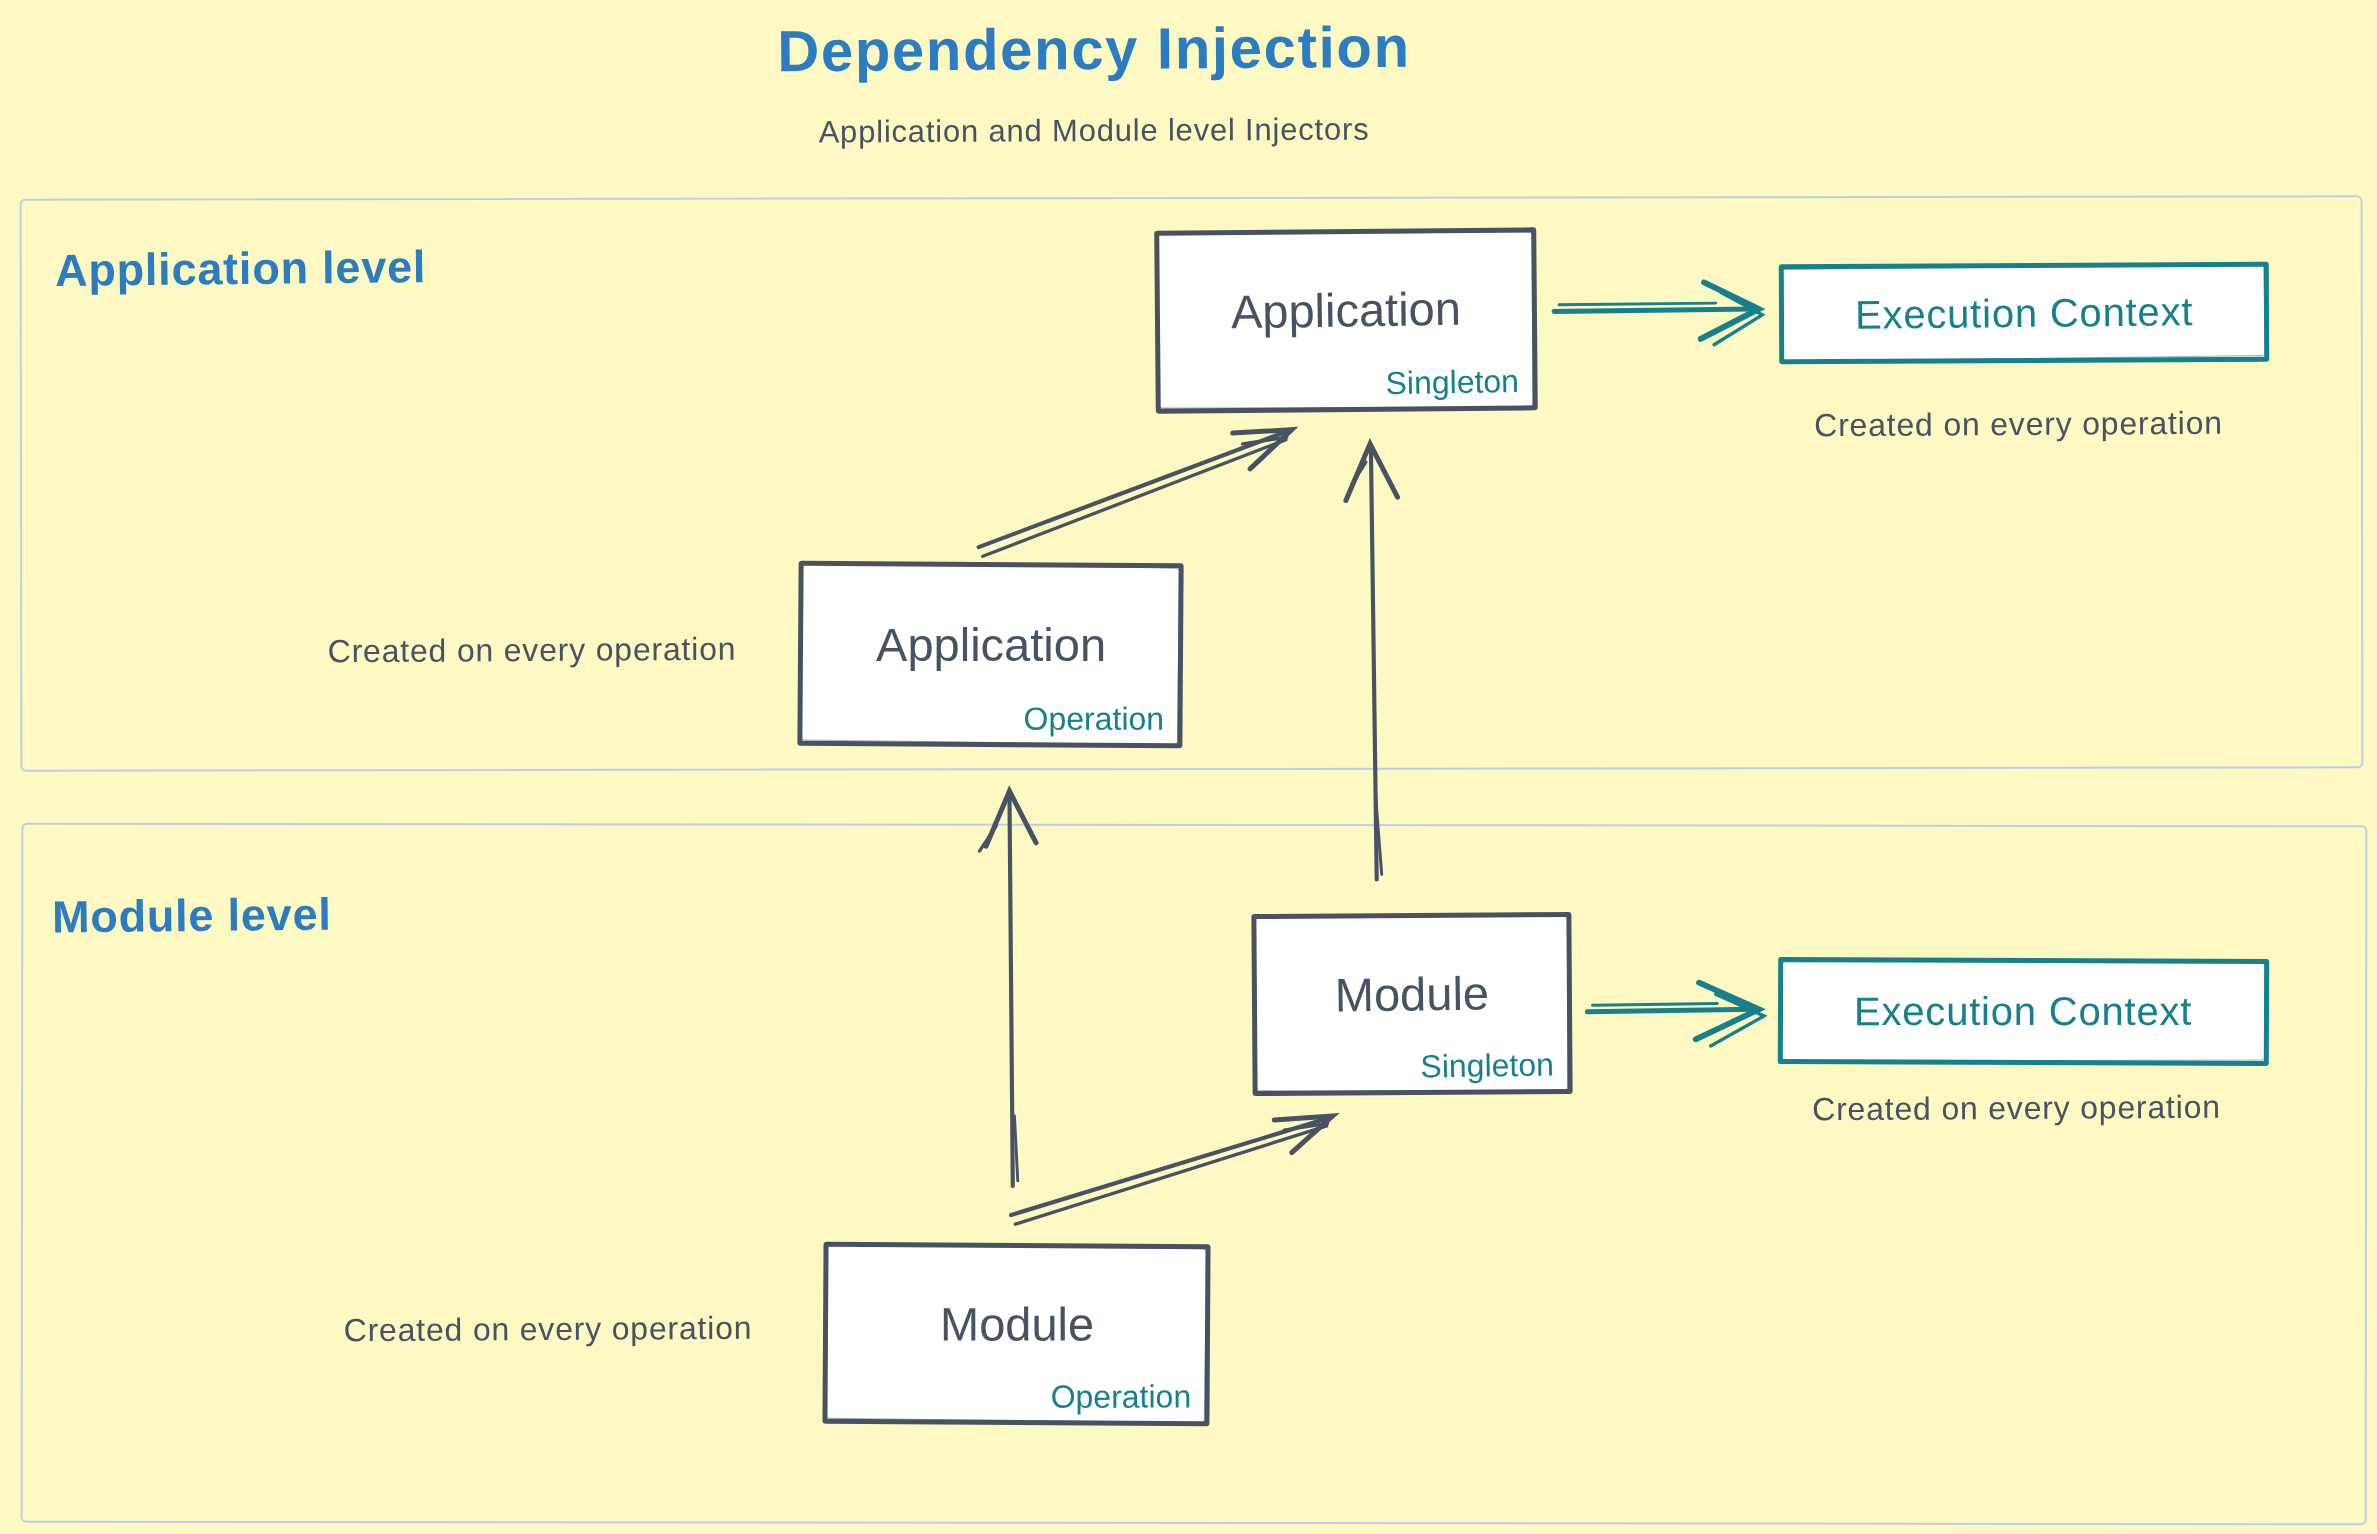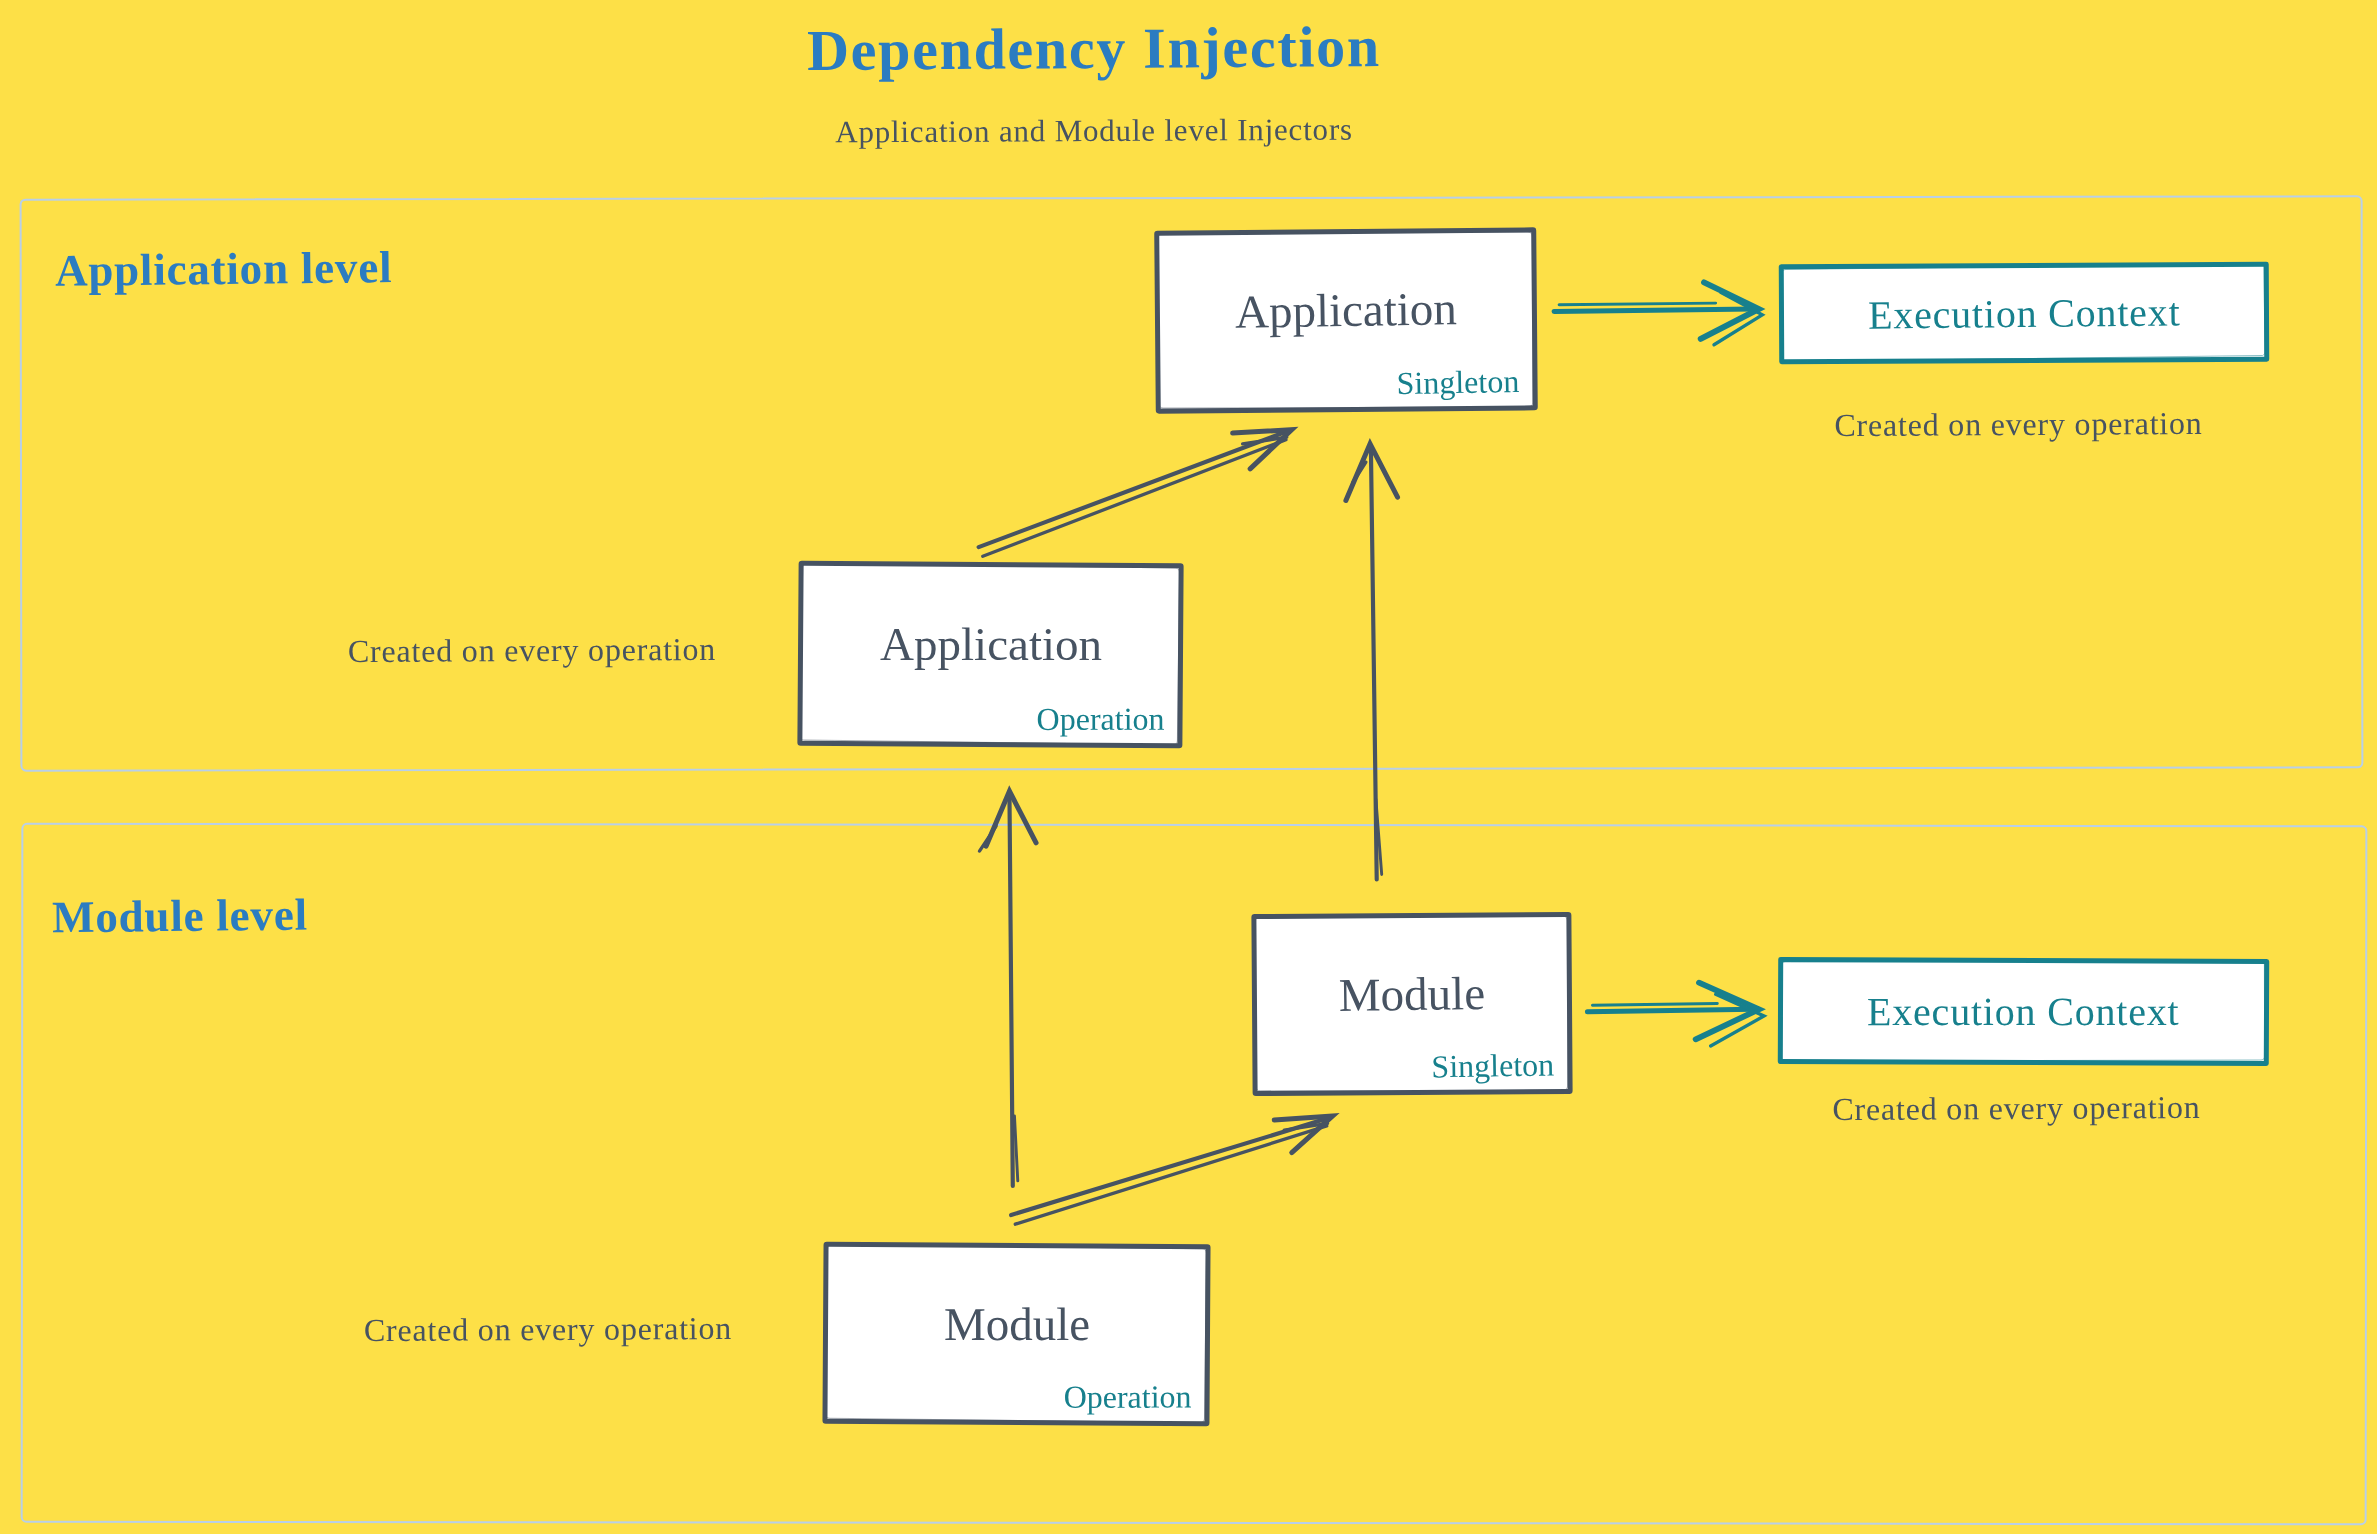--- a/index.html
+++ b/index.html
@@ -5,23 +5,23 @@
   :root{
     --blue:#2b7cc1;
     --ink:#475362;
     --teal:#17808d;
     --frame:#b8cfe9;
   }
   html,body{margin:0;padding:0;background:#ffffff;}
   #canvas{
     position:relative;
     width:2377px;height:1534px;
-    background:#fde047;
+    background:#fef9c3;
     overflow:hidden;
-    font-family:Liberation Serif, serif;
+    font-family:Liberation Sans, sans-serif;
     color:var(--ink);
   }
   
   .header{position:absolute;left:719px;top:0;width:750px;text-align:center;}
   .title{
     position:absolute;left:0;right:0;top:15px;
     font-size:58px;font-weight:600;color:var(--blue);
     letter-spacing:1.7px;transform:rotate(-0.4deg);
     white-space:nowrap;
   }

